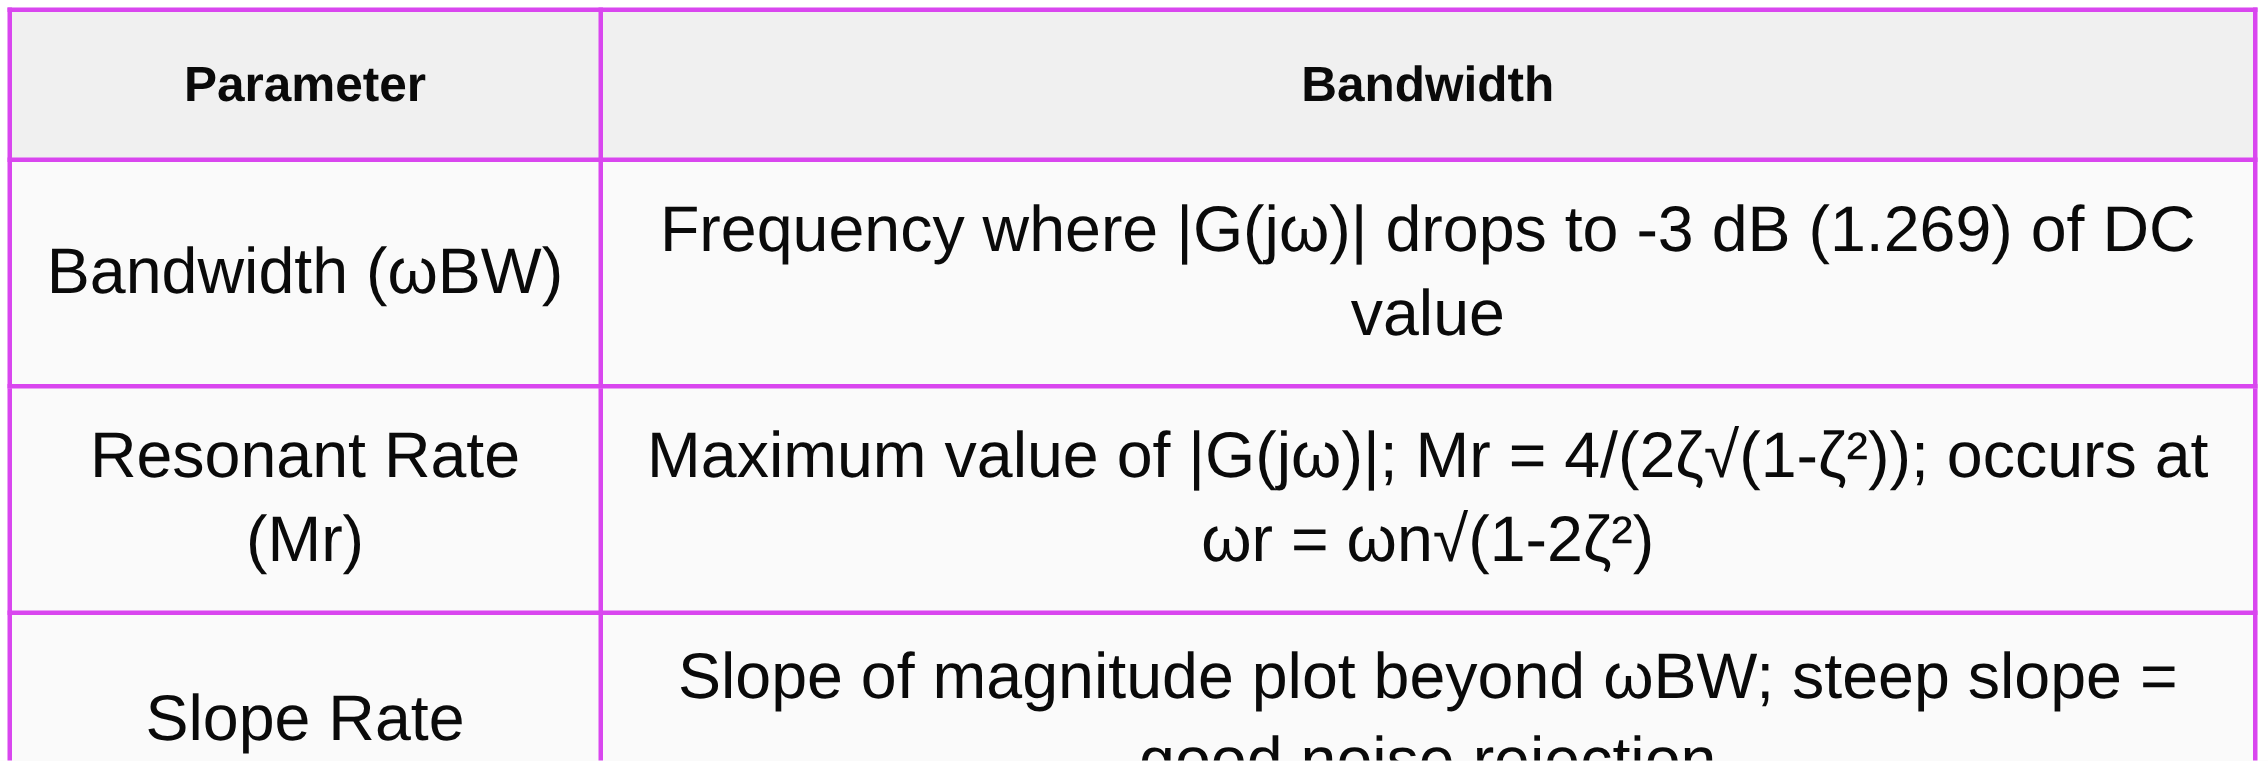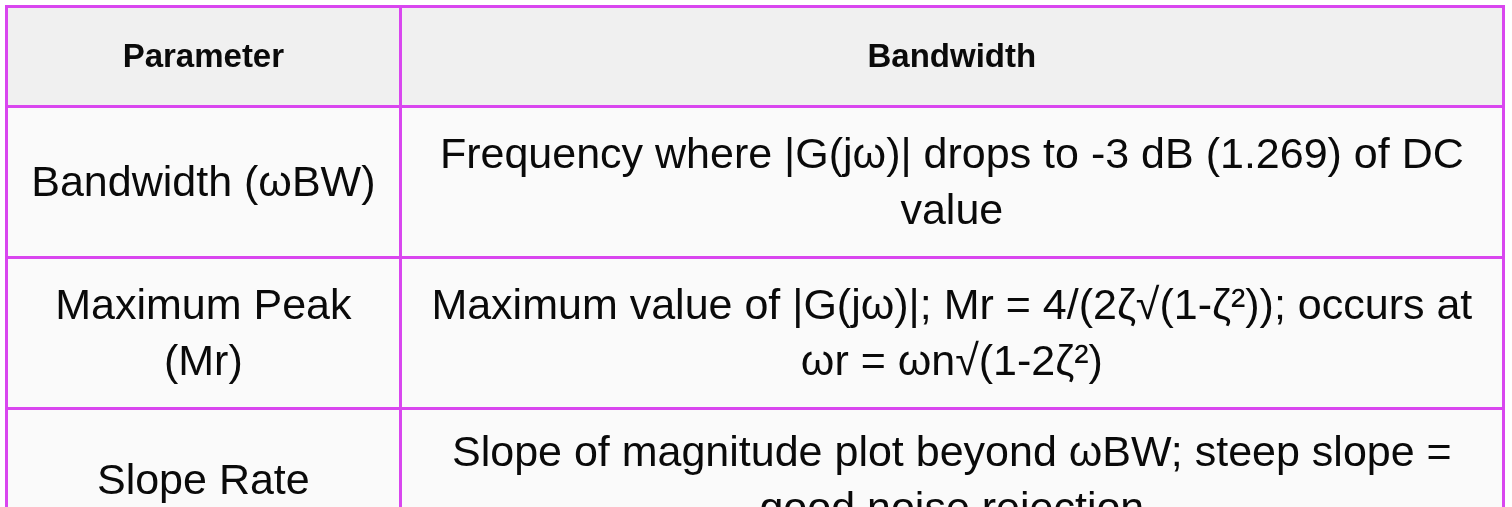--- a/index.html
+++ b/index.html
@@ -82,21 +82,21 @@
       <tr class="row-bandwidth">
         <td class="cell-param">
           <span class="cell-text">Bandwidth (ωBW)</span>
         </td>
         <td class="cell-def">
           <span class="cell-text">Frequency where |G(jω)| drops to -3 dB (1.269) of DC value</span>
         </td>
       </tr>
       <tr class="row-resonant-peak">
         <td class="cell-param">
-          <span class="cell-text">Maximum Peak (Mr)</span>
+          <span class="cell-text">Resonant Rate (Mr)</span>
         </td>
         <td class="cell-def">
           <span class="cell-text">Maximum value of |G(jω)|; Mr = 4/(2ζ√(1-ζ²)); occurs at ωr = ωn√(1-2ζ²)</span>
         </td>
       </tr>
       <tr class="row-cutoff-rate">
         <td class="cell-param">
           <span class="cell-text">Slope Rate</span>
         </td>
         <td class="cell-def">

